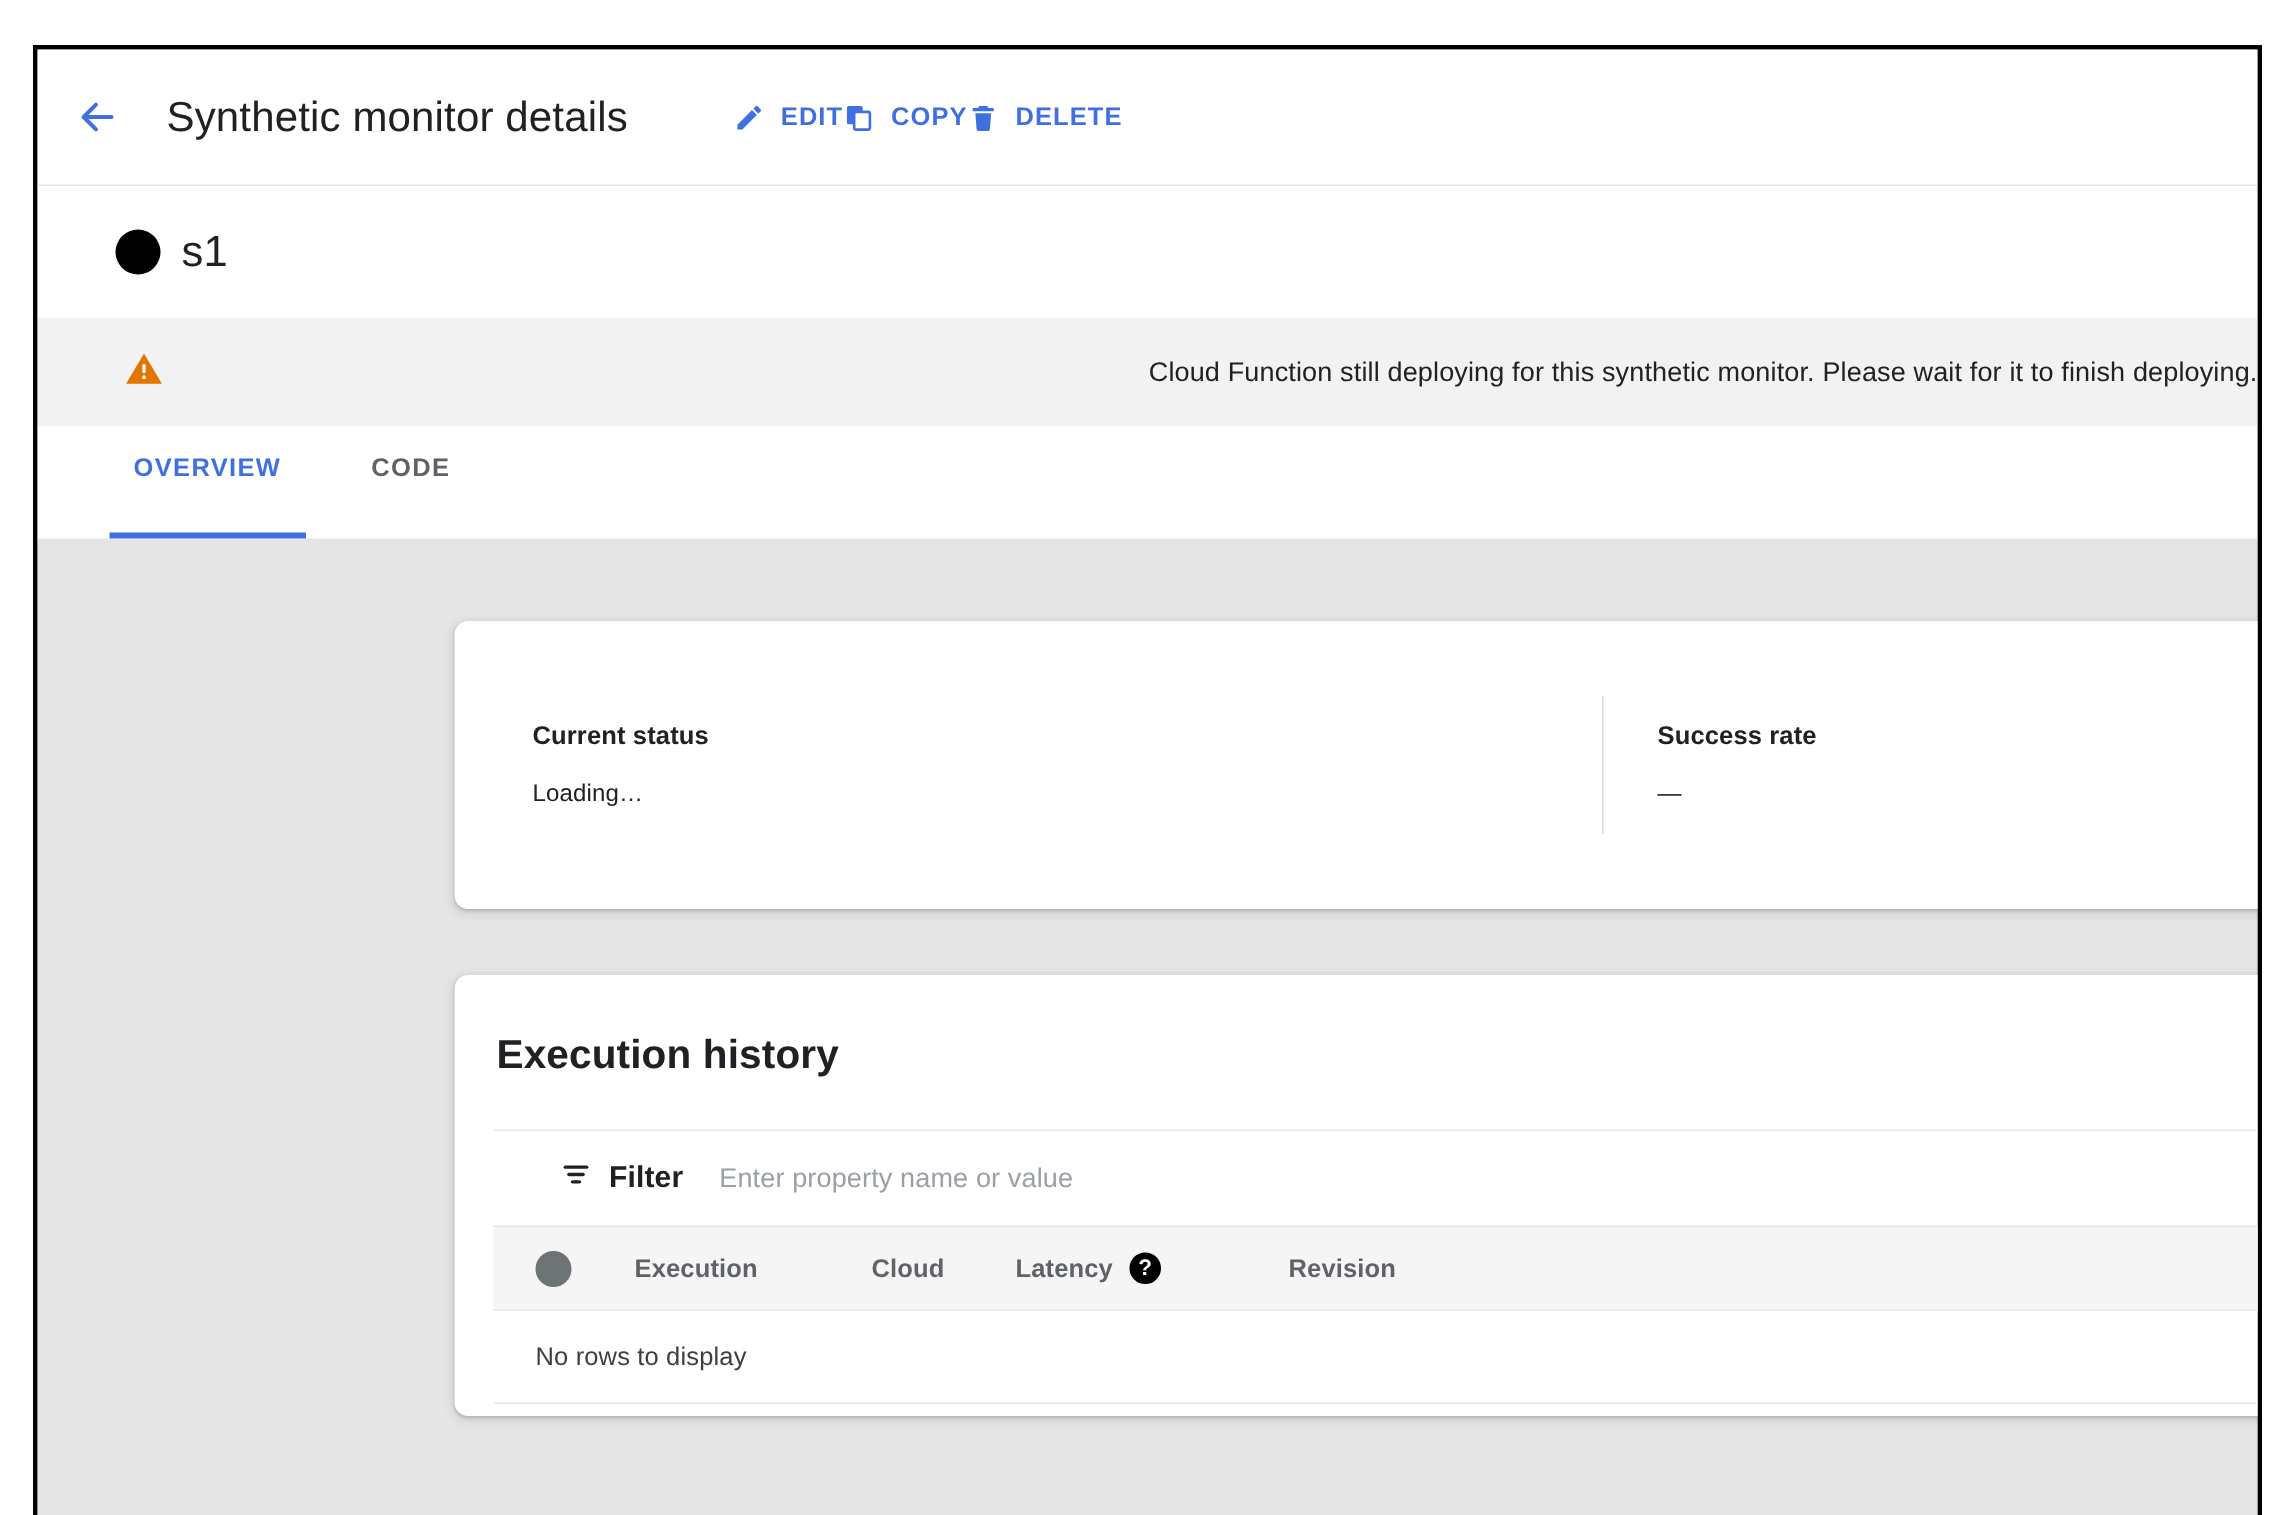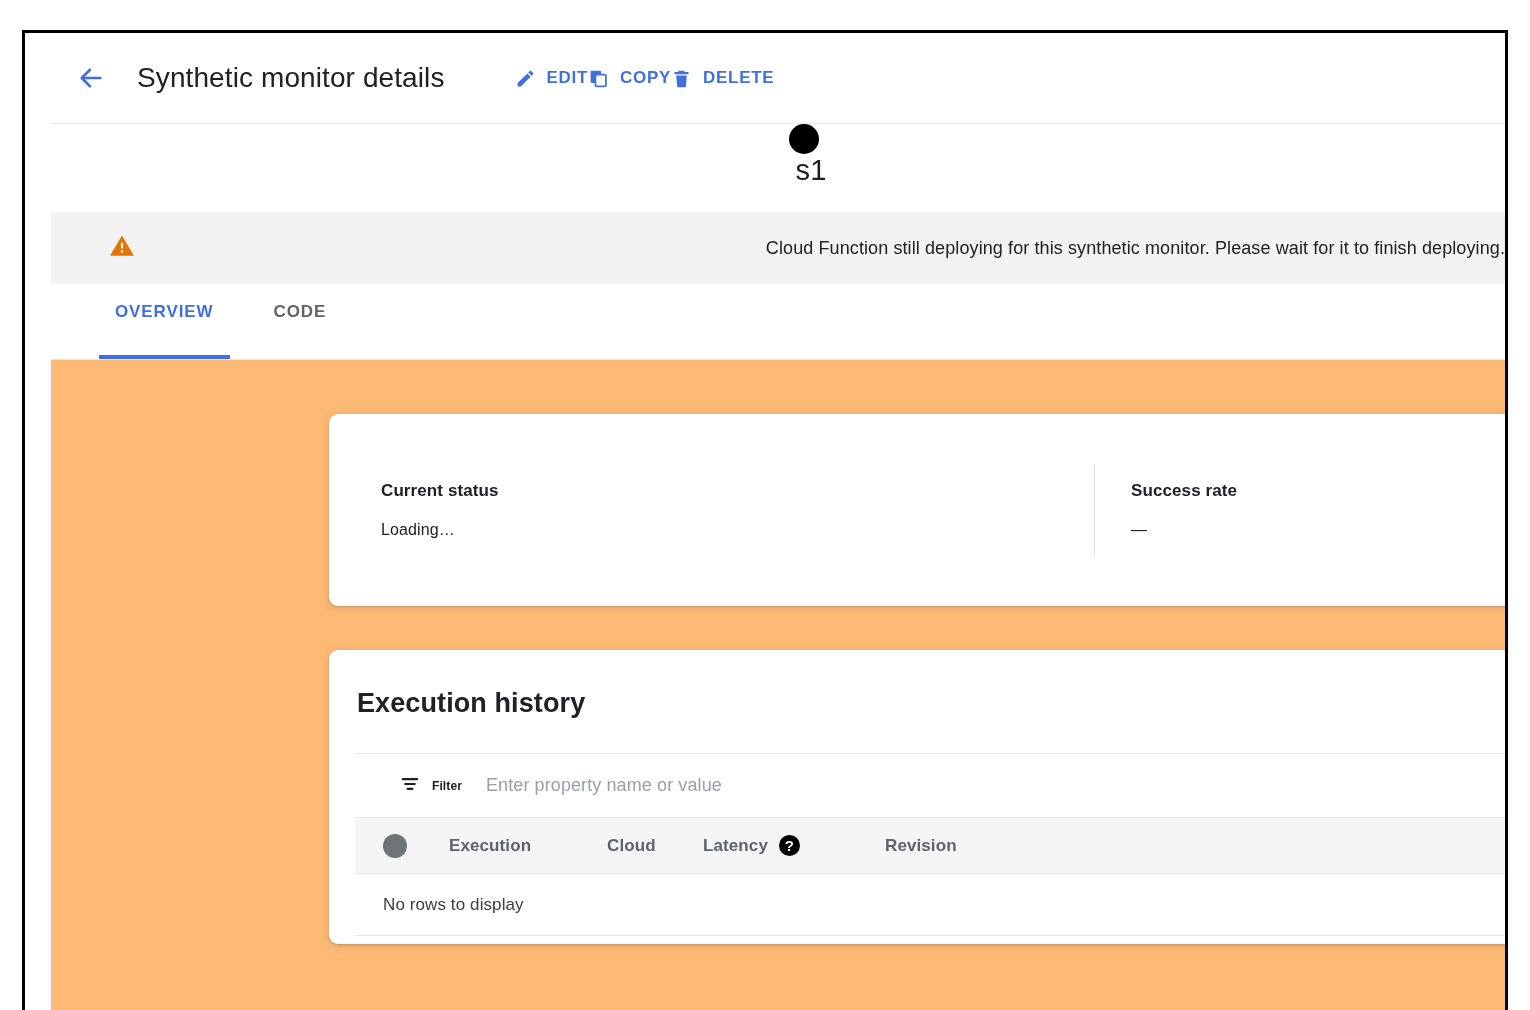--- a/index.html
+++ b/index.html
@@ -16,21 +16,20 @@
   #frame {
     position: absolute;
     left: 22px;
     top: 30px;
     width: 1486px;
     height: 980px;
     border: 3px solid #000000;
     border-bottom: none;
     background: #ffffff;
     overflow: hidden;
-    padding-left: 26px;
   }
 
   
   .appbar {
     height: 91px;
     display: flex;
     align-items: center;
     padding-left: 18px;
     border-bottom: 1px solid #e4e6e8;
     background: #fff;
@@ -71,21 +70,20 @@
   }
   .action-btn svg { display: block; flex: none; }
 
   
   .resource-row {
     display: flex;
     align-items: center;
     height: 88px;
     padding-left: 52px;
     background: #fff;
-    flex-direction: column;
   }
   .status-dot {
     width: 30px; height: 30px;
     border-radius: 50%;
     background: #000000;
     flex: none;
   }
   .resource-name {
     font-size: 29px;
     color: #202124;
@@ -133,21 +131,21 @@
   }
   .tab.active {
     color: #4070e0;
     border-bottom-color: #4070e0;
   }
 
   
   .content {
     padding-left: 278px;
     padding-top: 54px;
-    background: #fdba74;
+    background: #e5e5e5;
     height: calc(100% - 91px - 88px - 72px - 76px);
   }
 
   .card {
     background: #ffffff;
     border-radius: 9px;
     box-shadow: 0 1px 2px 0 rgba(60,64,67,.22), 0 2px 6px 2px rgba(60,64,67,.1);
     width: 1290px;
   }
 
@@ -199,21 +197,21 @@
   .filter-row {
     display: flex;
     align-items: center;
     height: 64px;
     padding: 0 26px 0 44px;
     border-bottom: 1px solid #e4e6e8;
     margin: 0 26px;
   }
   .filter-icon { flex: none; display: block; }
   .filter-label {
-    font-size: 12px;
+    font-size: 20px;
     font-weight: bold;
     color: #202124;
     margin-left: 11px;
     letter-spacing: .1px;
   }
   .filter-input {
     border: none;
     outline: none;
     background: transparent;
     font-family: inherit;

